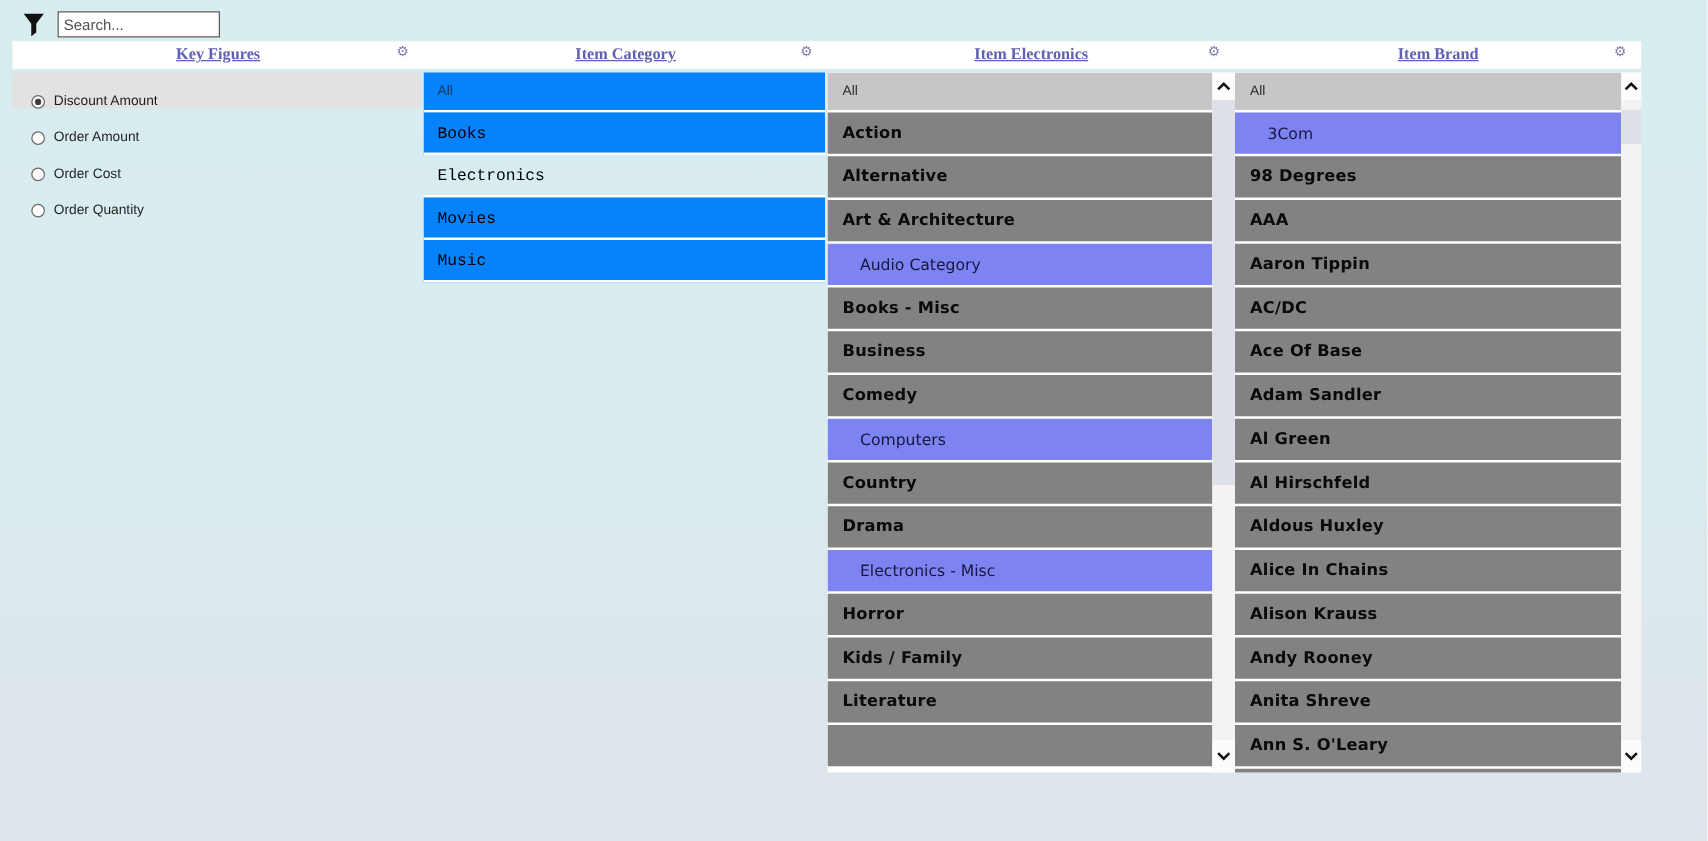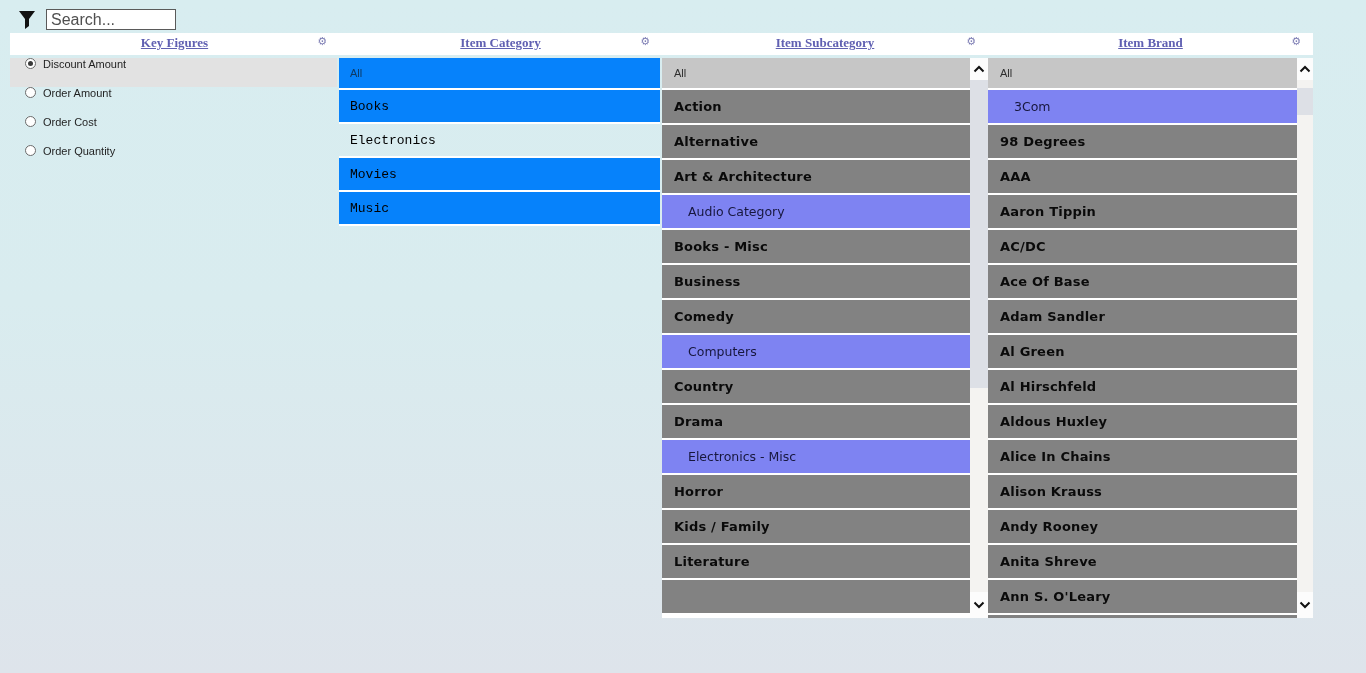--- a/index.html
+++ b/index.html
@@ -7,39 +7,39 @@
     width:1366px;height:673px;position:relative;overflow:hidden;
     background:linear-gradient(180deg,#d8edf0 0%,#d9ecef 45%,#dee4eb 100%);
     font-family:"Liberation Sans",sans-serif;
     -webkit-font-smoothing:antialiased;
   }
   
   .funnel{position:absolute;left:18px;top:10px;width:18px;height:20px;cursor:pointer;}
   .search{
     position:absolute;left:46px;top:9px;width:130px;height:21px;box-sizing:border-box;
     border:1px solid #5a5a5a;background:#fff;font-family:"Liberation Sans",sans-serif;
-    font-size:16px;padding:0 4px;color:#222;outline:none;
+    font-size:12px;padding:0 4px;color:#222;outline:none;
   }
   .search::placeholder{color:#4f4f4f;}
   
   .header-bar{position:absolute;left:10px;top:33px;width:1303px;height:22px;background:#fff;}
   .hcell{position:absolute;top:0;height:22px;}
   .htitle{
     position:absolute;left:50%;transform:translateX(-50%);top:2px;white-space:nowrap;
     font-family:"Liberation Serif",serif;font-weight:bold;font-size:13px;
     color:#6060b2;text-decoration:underline;cursor:pointer;
   }
   .gear{
     position:absolute;right:12px;top:3px;line-height:1;font-size:11px;color:#7d7db4;
     font-family:"DejaVu Sans",sans-serif;cursor:pointer;
   }
   
   .list{position:absolute;}
   .kf{left:10px;top:58px;width:327px;}
-  .kf-row{height:29px;display:flex;align-items:flex-start;padding-left:15px;cursor:pointer;}
+  .kf-row{height:29px;display:flex;align-items:flex-end;padding-left:15px;cursor:pointer;}
   .kf-row.selected{background:#e2e2e2;}
   .radio{
     width:11px;height:11px;box-sizing:border-box;border:1px solid #6b6b6b;border-radius:50%;
     background:#fff;margin-right:7px;position:relative;flex:none;
   }
   .radio.checked::after{
     content:"";position:absolute;left:2px;top:2px;width:5px;height:5px;border-radius:50%;background:#3a3a3a;
   }
   .kf-label{font-size:11px;color:#1f1f1f;}
   
@@ -87,21 +87,21 @@
 <div class="header-bar">
   <div class="hcell" style="left:0;width:329px">
     <span class="htitle">Key Figures</span>
     <span class="gear">⚙</span>
   </div>
   <div class="hcell" style="left:329px;width:323px">
     <span class="htitle">Item Category</span>
     <span class="gear">⚙</span>
   </div>
   <div class="hcell" style="left:652px;width:326px">
-    <span class="htitle">Item Subcategory</span>
+    <span class="htitle">Item Electronics</span>
     <span class="gear">⚙</span>
   </div>
   <div class="hcell" style="left:978px;width:325px">
     <span class="htitle">Item Brand</span>
     <span class="gear">⚙</span>
   </div>
 </div>
 
 <div class="list kf" id="list-kf">
     <div class="kf-row selected">

